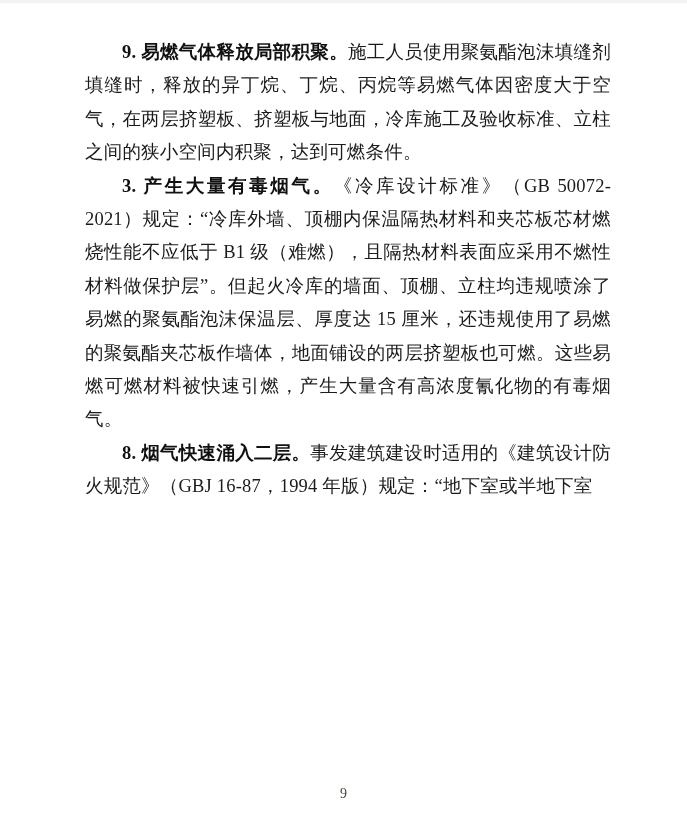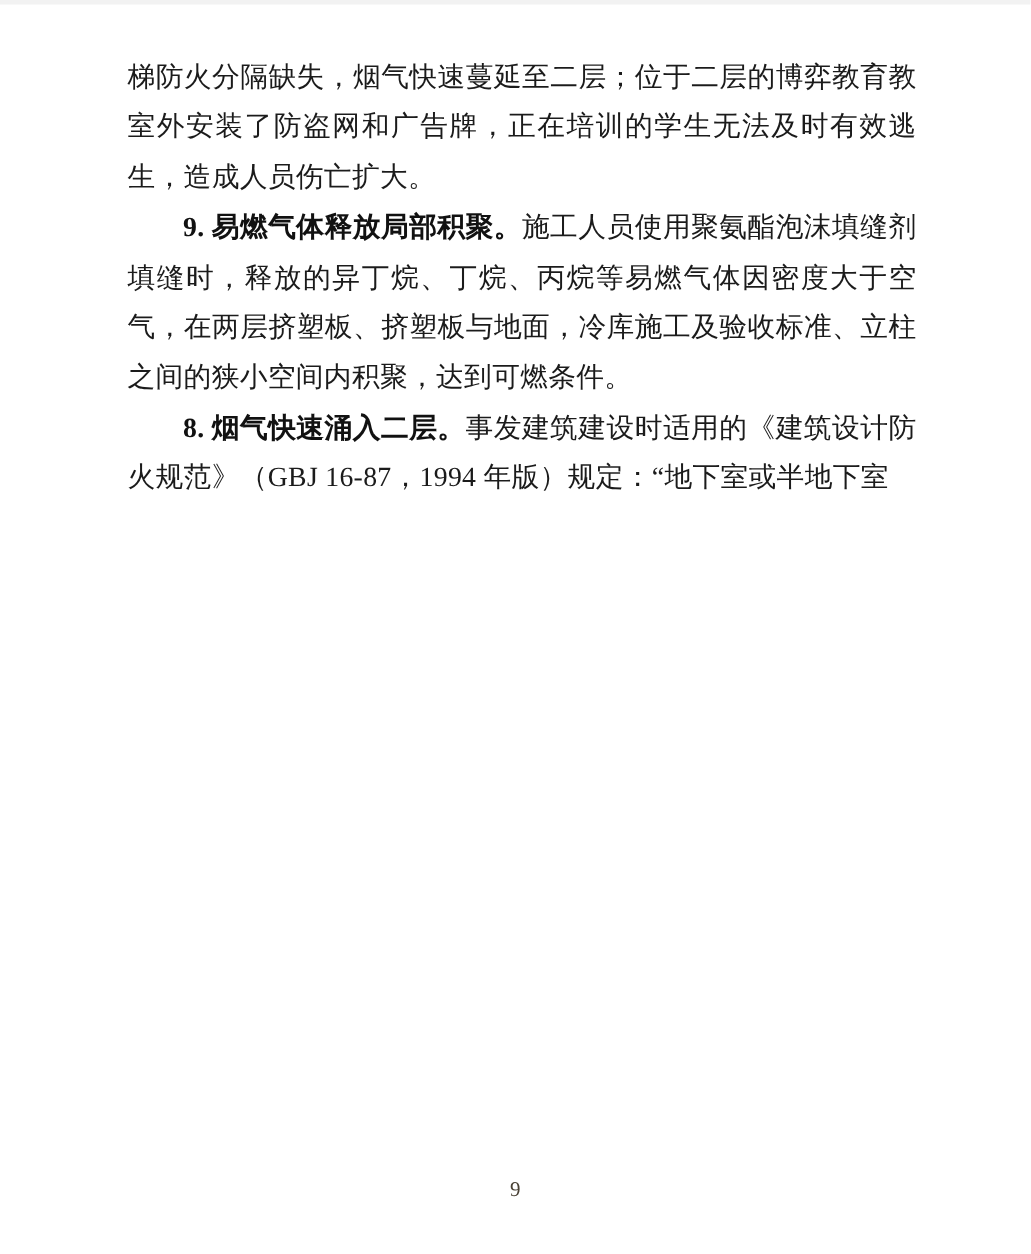--- a/index.html
+++ b/index.html
@@ -54,23 +54,23 @@
     letter-spacing: 0;
   }
 </style>
 </head>
 <body>
 
 <div class="top-edge"></div>
 
 <div class="page-content">
 
-  <p class="para"><span>梯防火分隔缺失，烟气快速蔓延至二层；位于二层的博弈教育教室外安装了防盗网和广告牌，正在培训的学生无法及时有效逃生，造成人员伤亡扩大。</span></p>
 
   <p class="para indent"><b class="para-heading">9. 易燃气体释放局部积聚。</b><span>施工人员使用聚氨酯泡沫填缝剂填缝时，释放的异丁烷、丁烷、丙烷等易燃气体因密度大于空气，在两层挤塑板、挤塑板与地面，冷库施工及验收标准、立柱之间的狭小空间内积聚，达到可燃条件。</span></p>
 
 
+  <p class="para indent"><b class="para-heading">3. 产生大量有毒烟气。</b><span>《冷库设计标准》（GB 50072-2021）规定：“冷库外墙、顶棚内保温隔热材料和夹芯板芯材燃烧性能不应低于 B1 级（难燃），且隔热材料表面应采用不燃性材料做保护层”。但起火冷库的墙面、顶棚、立柱均违规喷涂了易燃的聚氨酯泡沫保温层、厚度达 15 厘米，还违规使用了易燃的聚氨酯夹芯板作墙体，地面铺设的两层挤塑板也可燃。这些易燃可燃材料被快速引燃，产生大量含有高浓度氰化物的有毒烟气。</span></p>
 
   <p class="para indent"><b class="para-heading">8. 烟气快速涌入二层。</b><span>事发建筑建设时适用的《建筑设计防火规范》（GBJ 16-87，1994 年版）规定：“地下室或半地下室</span></p>
 
 </div>
 
 <div class="page-number">9</div>
 
 </body></html>

